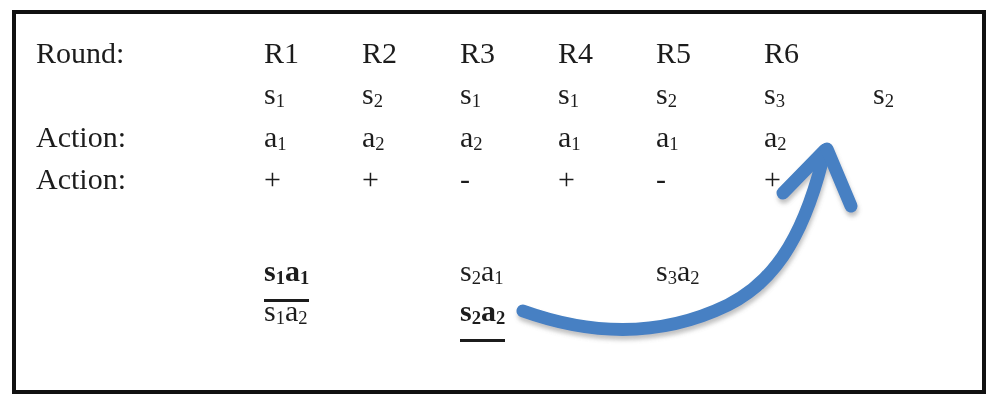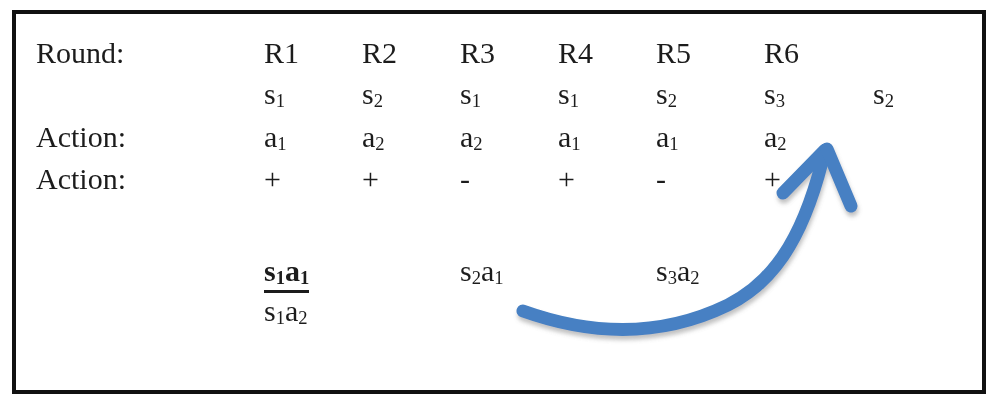--- a/index.html
+++ b/index.html
@@ -39,21 +39,21 @@
   .c5{left:730px;}
   .c6{left:839px;}
   sub{
     font-size:0.62em;
     line-height:0;
     vertical-align:-0.18em;
   }
   .emph{
     font-weight:700;
     border-bottom:3px solid #1c1c1c;
-    padding-bottom:1px;
+    padding-bottom:10px;
   }
   .arrow-svg{
     position:absolute;left:0;top:0;width:1000px;height:408px;
     pointer-events:none;
   }
 </style>
 </head>
 <body>
 
 <div class="stage">
@@ -100,20 +100,21 @@
     </div>
 
     <div class="row row-memory1">
       <span class="cell c0 emph">s<sub>1</sub>a<sub>1</sub></span>
       <span class="cell c2">s<sub>2</sub>a<sub>1</sub></span>
       <span class="cell c4">s<sub>3</sub>a<sub>2</sub></span>
     </div>
 
     <div class="row row-memory2">
       <span class="cell c0">s<sub>1</sub>a<sub>2</sub></span>
+      <span class="cell c2 emph">s<sub>2</sub>a<sub>2</sub></span>
     </div>
 
   </div>
 
   <svg class="arrow-svg" viewBox="0 0 1000 408" aria-hidden="true">
     <defs>
       <filter id="arrowShadow" x="-20%" y="-20%" width="140%" height="140%">
         <feDropShadow dx="1" dy="4" stdDeviation="2" flood-color="#777777" flood-opacity="0.45"></feDropShadow>
       </filter>
     </defs>

